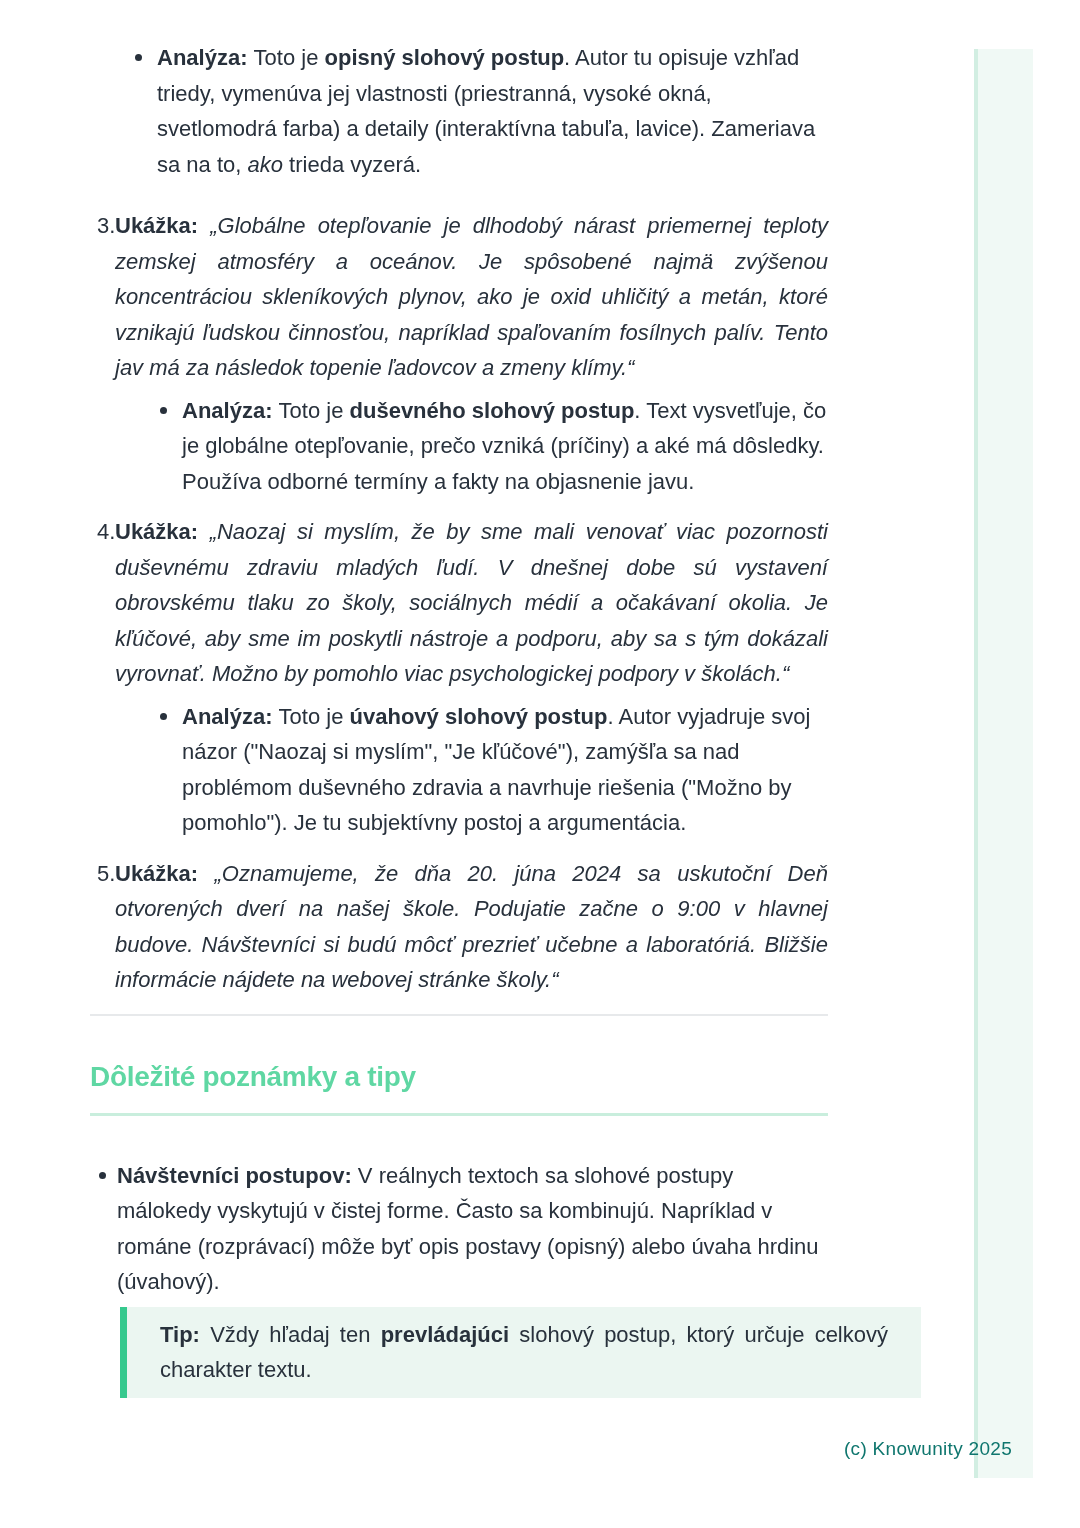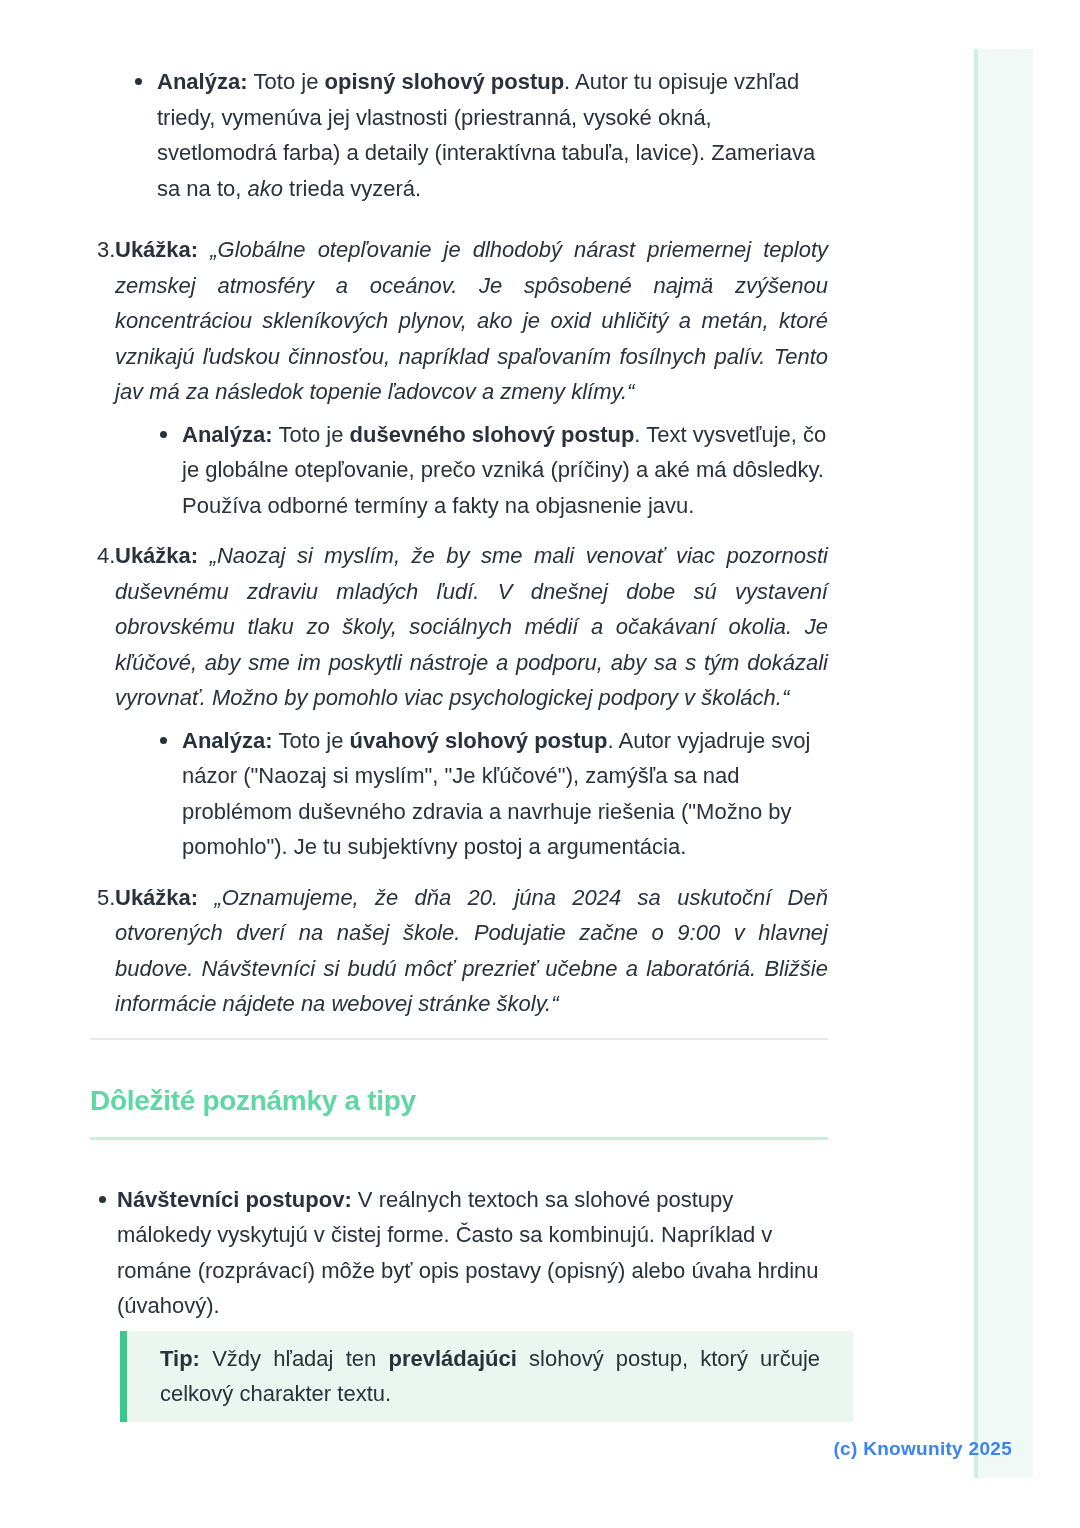--- a/index.html
+++ b/index.html
@@ -11,24 +11,24 @@
   .page{position:relative;width:1080px;height:1528px;overflow:hidden;background:#ffffff;}
 
   
   .side-strip{
     position:absolute;left:974px;top:49px;width:55px;height:1429px;
     background:#f0f9f5;border-left:4px solid #d2eee2;z-index:0;
   }
 
   .watermark{
     position:absolute;top:1438px;right:68px;z-index:2;
-    font-size:19px;color:#3b82f6;letter-spacing:.3px;font-weight:bold;
+    font-size:19px;color:#0f766e;letter-spacing:.3px;
   }
 
-  .content{position:absolute;left:90px;top:64px;width:738px;z-index:1;}
+  .content{position:absolute;left:90px;top:40px;width:738px;z-index:1;}
 
   p{margin:0;}
   .rich{font-size:22px;line-height:35.5px;color:#28313c;}
   .b{font-weight:700;}
   .i{font-style:italic;}
 
   
   .bullet{position:relative;}
   .bullet .dot{
     position:absolute;top:14px;width:7px;height:7px;border-radius:50%;
@@ -54,21 +54,21 @@
   .heading{
     margin:38px 0 0 0;padding:0 0 13px 0;
     font-size:28px;line-height:46px;font-weight:700;letter-spacing:-0.3px;
     color:#5fd7a3;border-bottom:3px solid #c9eedd;
   }
 
   .bullet.note{margin-top:42px;}
 
   .tipbox{
     box-sizing:border-box;
-    margin:7px 0 0 30px;width:733px;
+    margin:7px 0 0 30px;width:801px;
     background:#ebf6f1;border-left:7px solid #36c98e;
     padding:10px 33px;
   }
   .tipbox .rich{text-align:justify;}
 </style>
 </head>
 <body>
 
 <div class="page">
 

